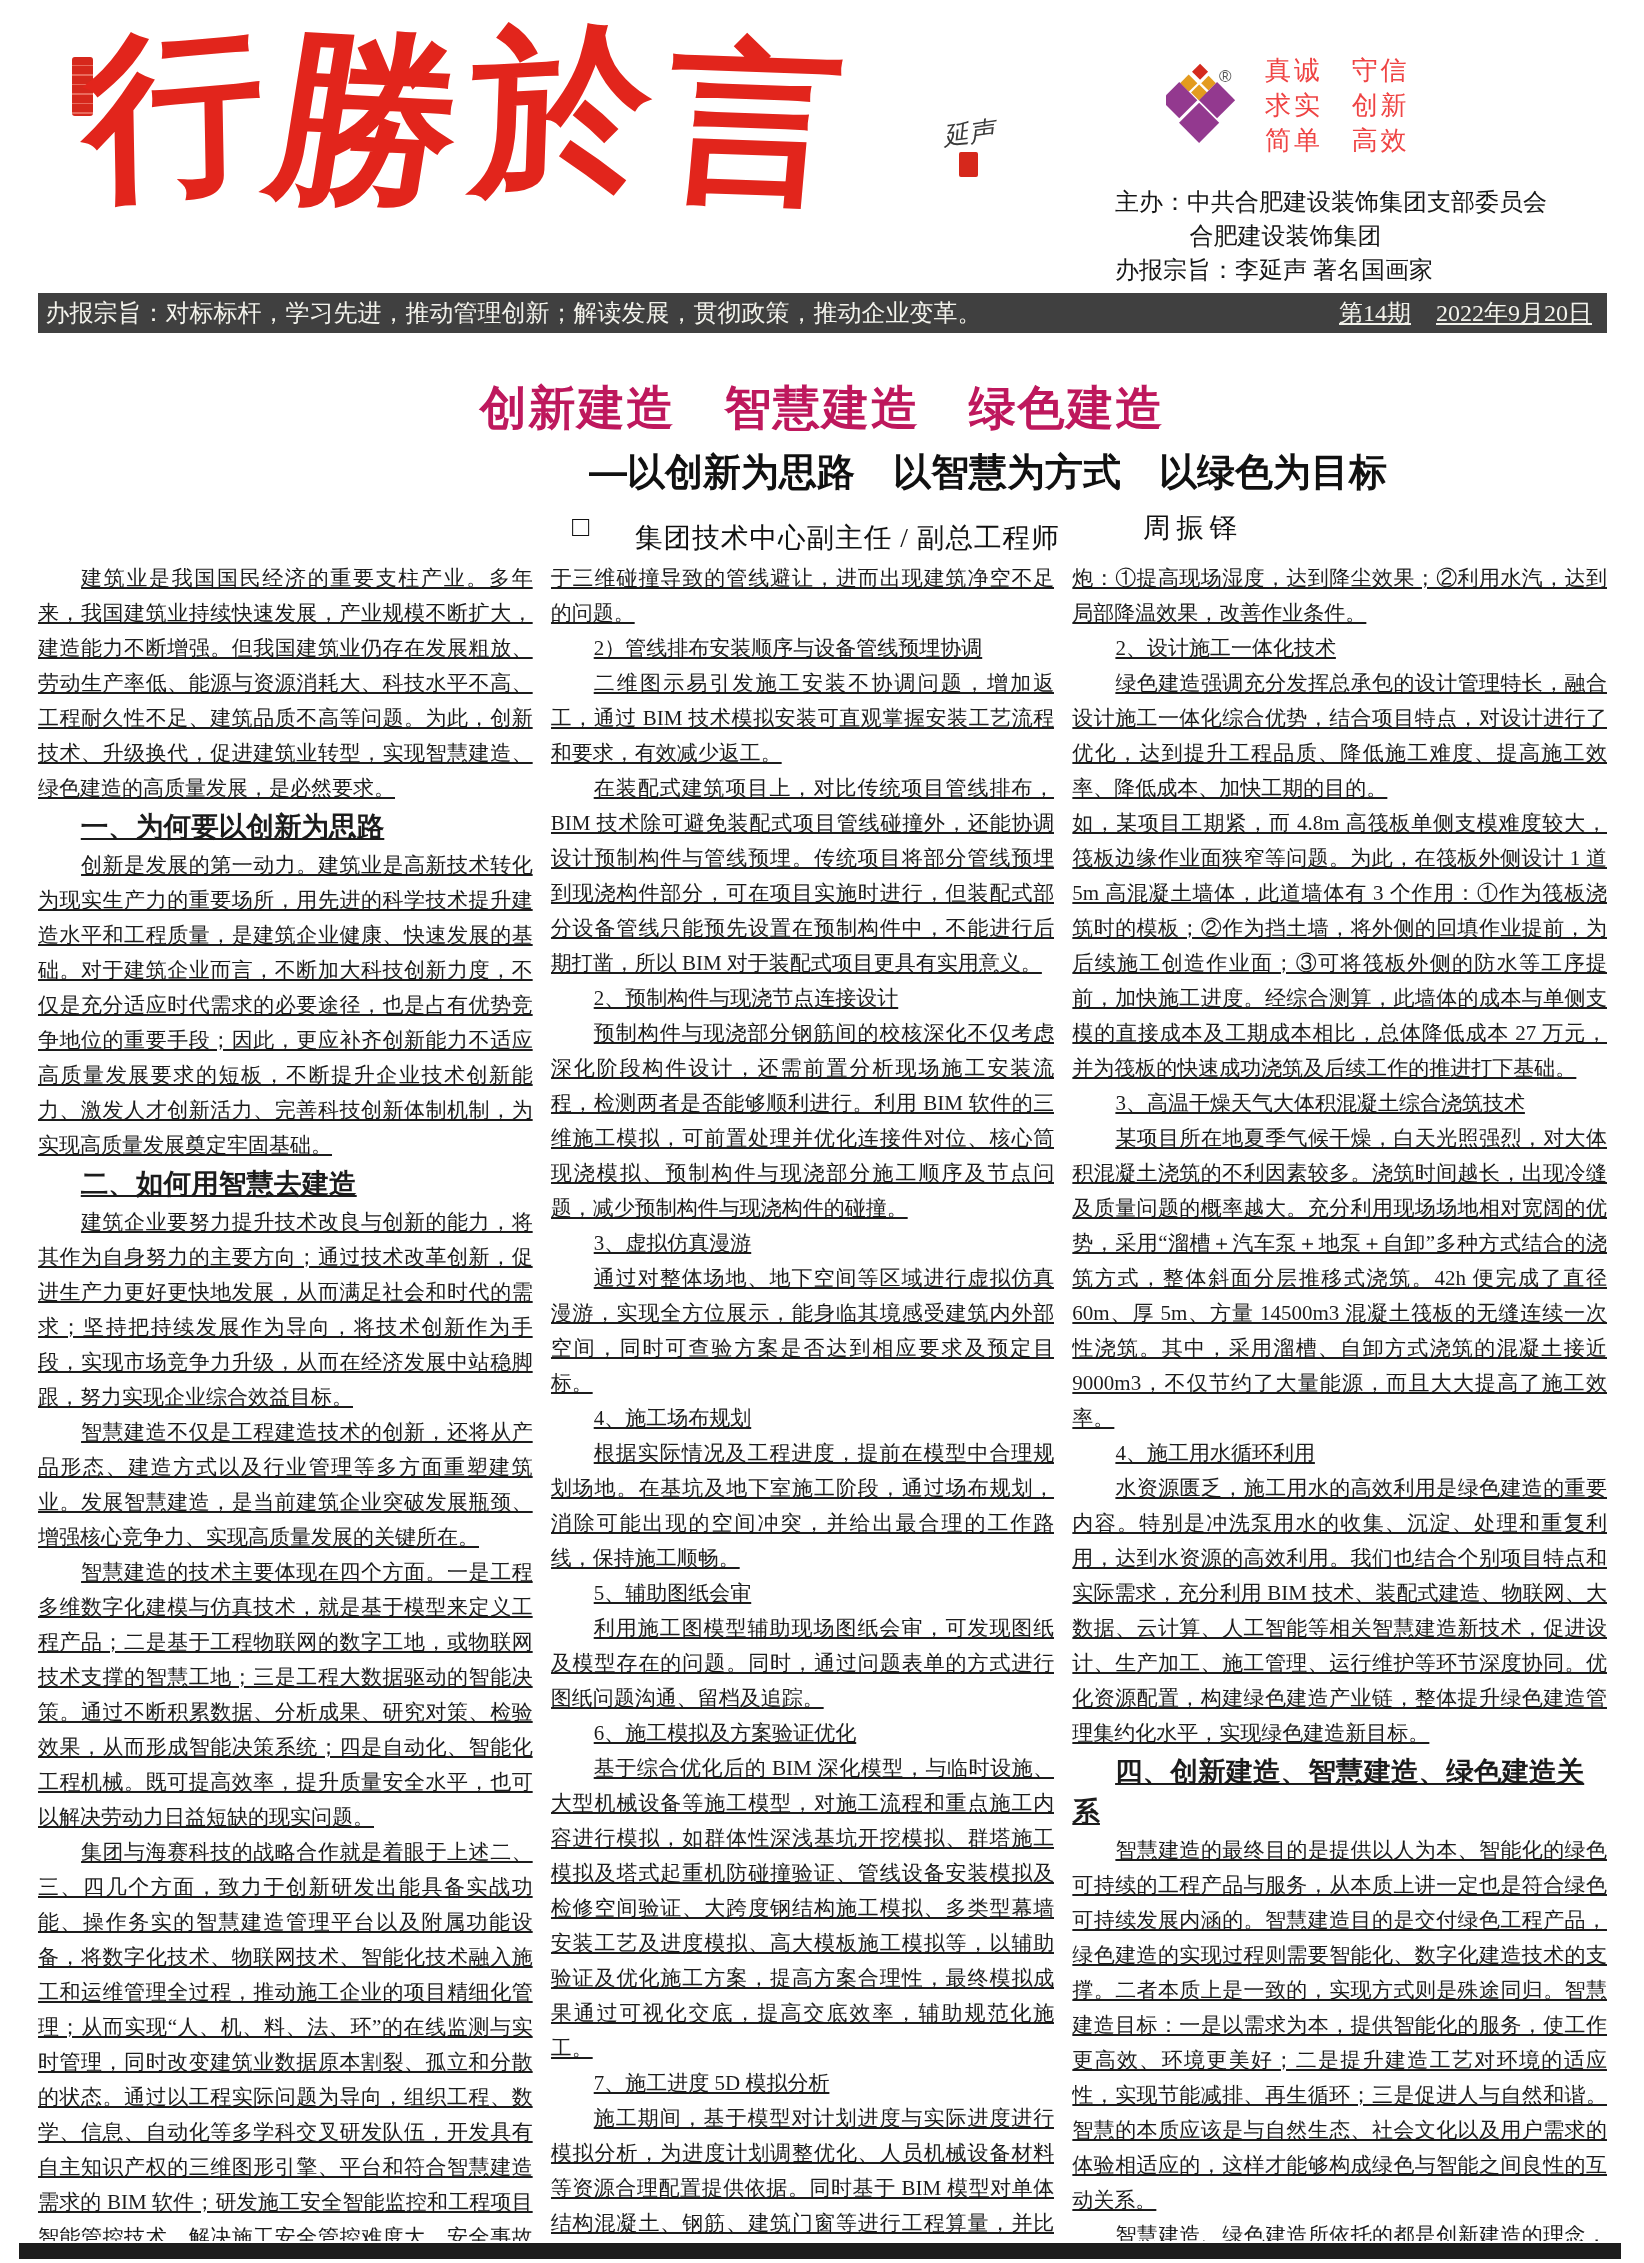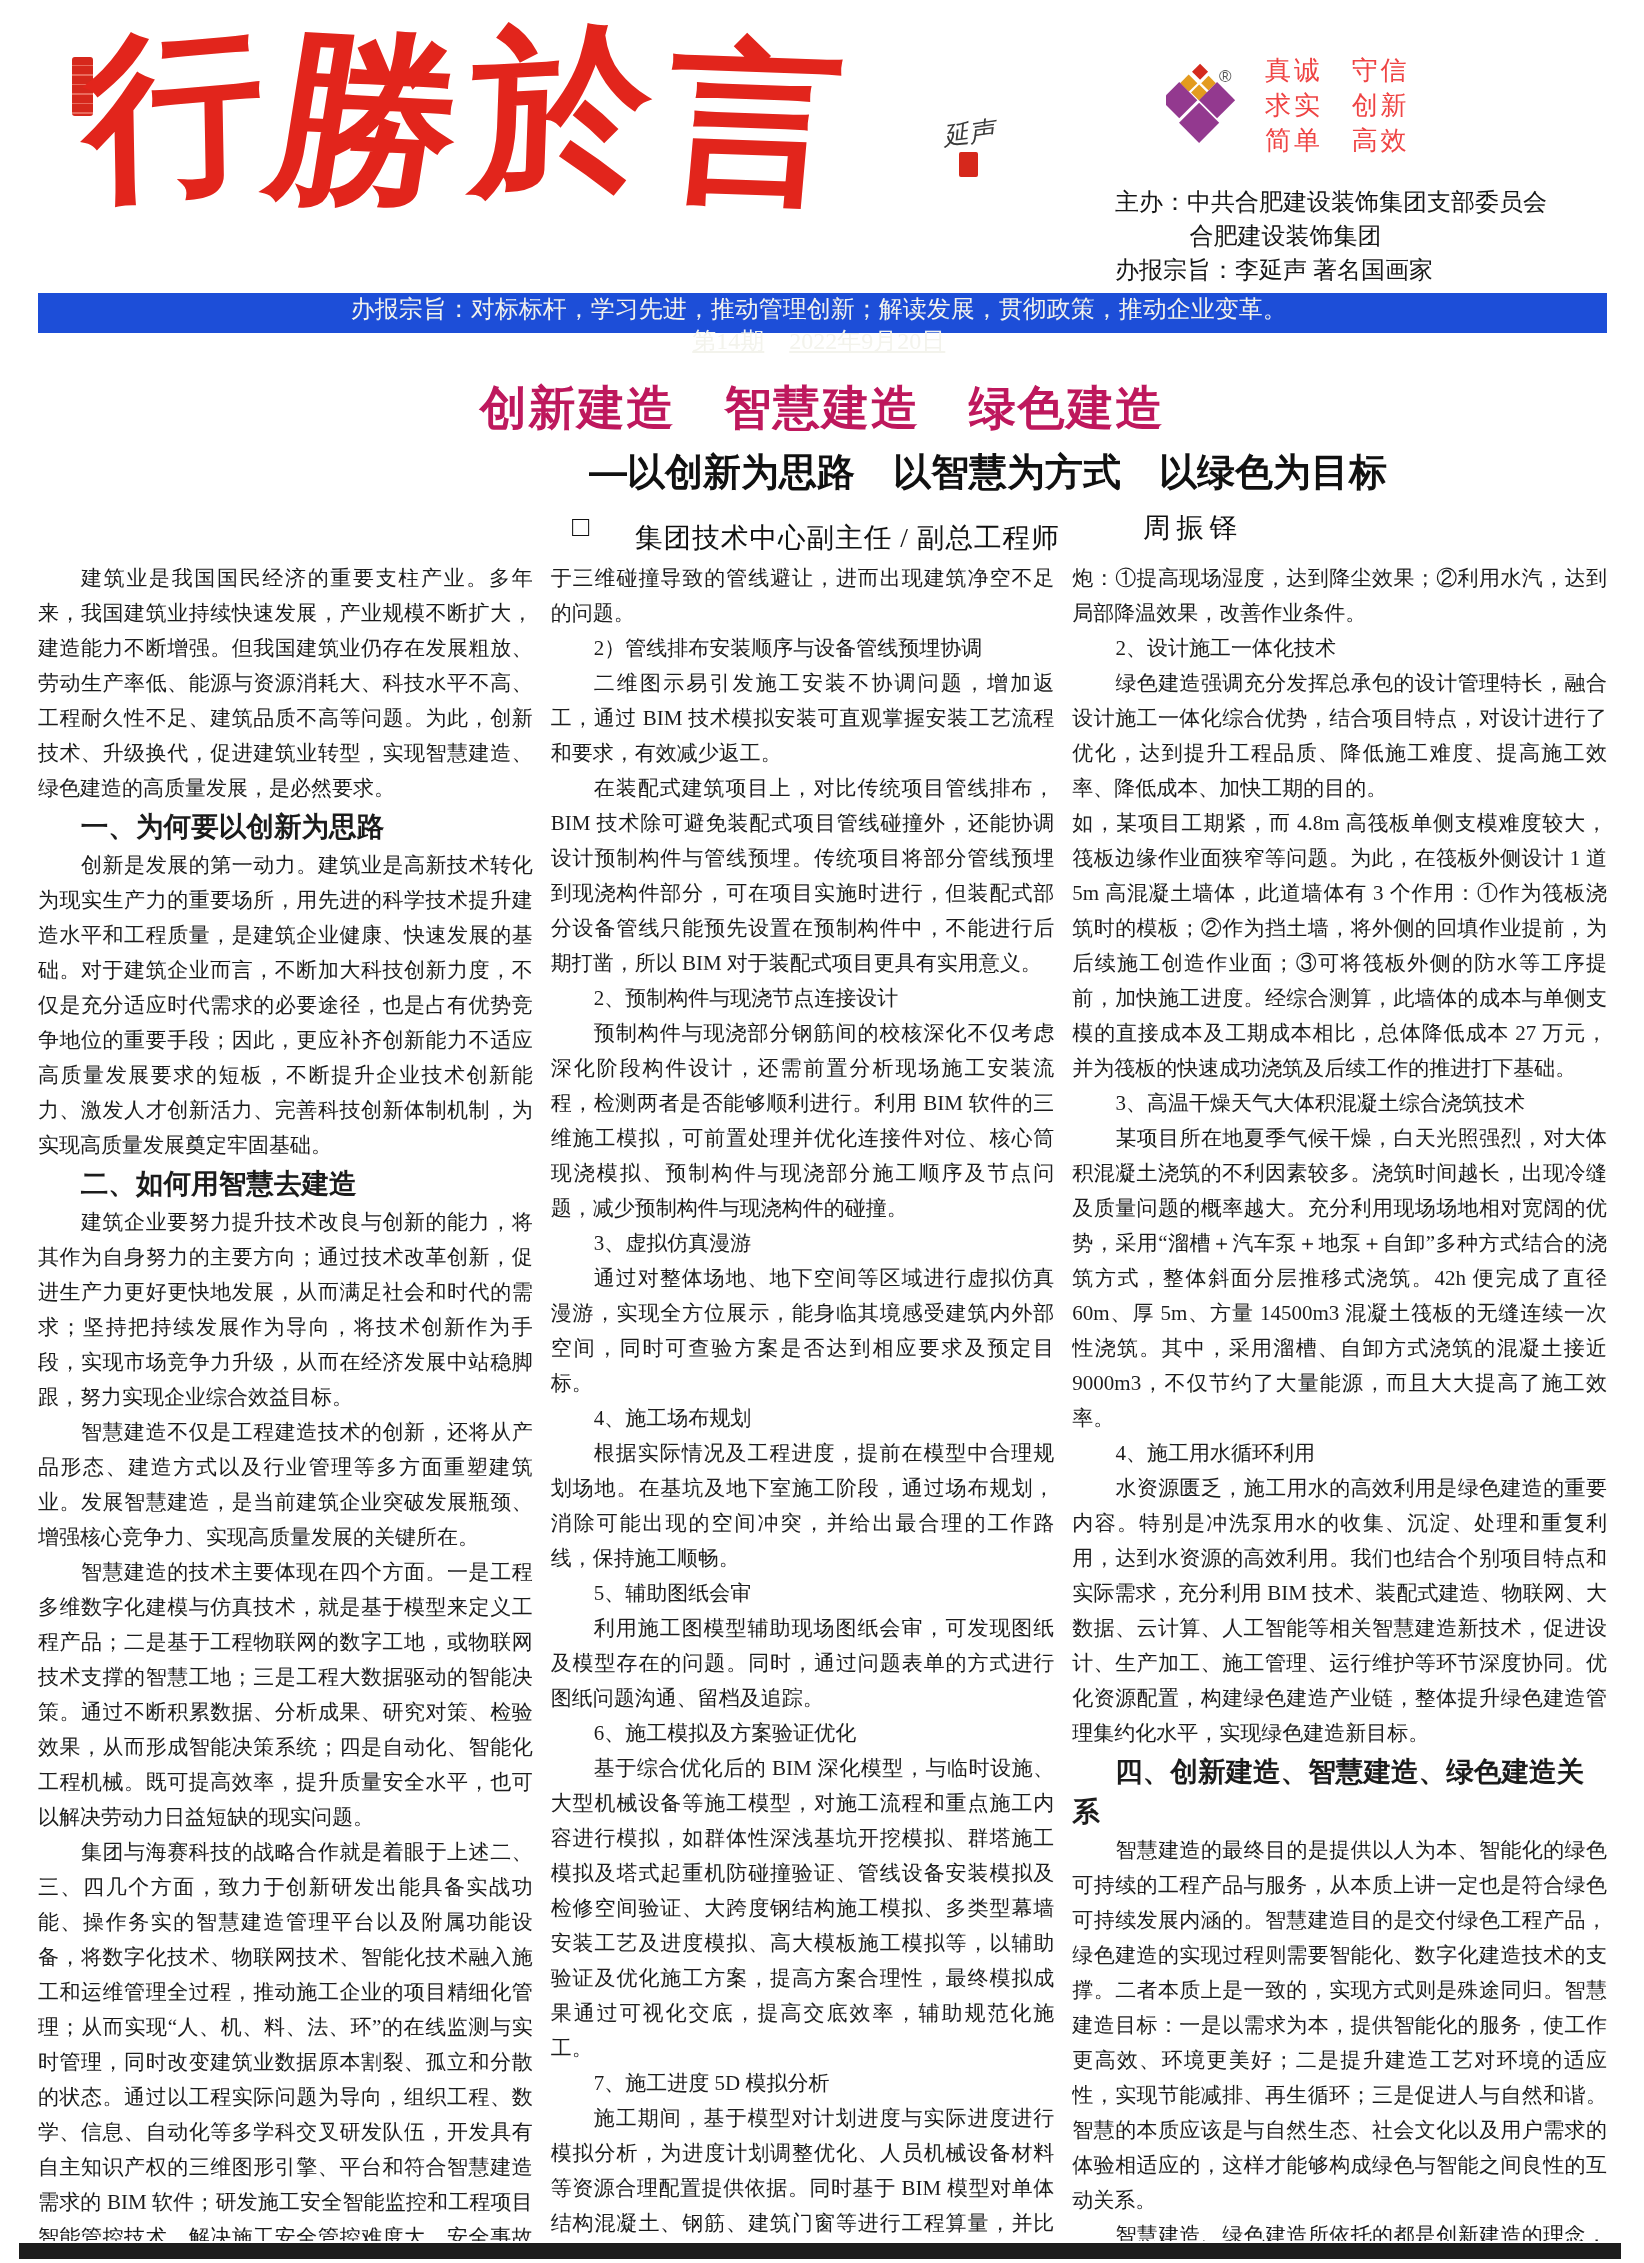--- a/index.html
+++ b/index.html
@@ -26,40 +26,40 @@
   
   .logo-box{position:absolute;left:1166px;top:61px;width:70px;height:84px;}
   .reg-mark{position:absolute;left:1219px;top:67px;font-size:17px;color:#555;
             font-family:"Liberation Sans",sans-serif;}
   .motto{position:absolute;left:1265px;top:53px;font-size:26px;line-height:35px;
          letter-spacing:2.9px;color:#ef4444;}
   .publisher{position:absolute;left:1115px;top:185px;font-size:24px;line-height:34px;color:#161616;}
   .publisher .pub2{text-indent:3.1em;}
 
   
-  .banner{position:absolute;left:38px;top:293px;width:1569px;height:40px;background:#1d4ed8;
+  .banner{position:absolute;left:38px;top:293px;width:1569px;height:40px;background:#404040;
           color:#f3f3ec;display:flex;align-items:center;justify-content:space-between;
-          box-sizing:border-box;padding:0 15px 0 7.6px;font-size:24px;flex-direction:column;}
+          box-sizing:border-box;padding:0 15px 0 7.6px;font-size:24px;}
   .banner .issue{display:flex;gap:25px;text-decoration:underline;}
 
   
   .headline{position:absolute;left:0;top:377px;width:100%;text-align:center;
             font-family:"Liberation Sans",sans-serif;font-weight:bold;font-size:47px;
             letter-spacing:1.9px;color:#be185d;}
   .subline{position:absolute;left:0;top:447px;width:100%;text-align:center;
            font-family:"Liberation Sans",sans-serif;font-weight:bold;font-size:38px;color:#111;}
   .subline .sub-inner{position:relative;left:166px;}
   .byline{position:absolute;left:0;top:509px;width:100%;height:40px;font-size:27.6px;color:#111;}
   .byline .by-marker{position:absolute;left:572px;top:1.9px;font-size:28.5px;}
   .byline .by-title{position:absolute;left:635px;top:10px;letter-spacing:1px;}
   .byline .by-author{position:absolute;left:1143px;top:0;letter-spacing:5.7px;}
 
   
   .body-wrap{position:absolute;left:38px;top:561px;width:1569px;height:1680px;
-             display:flex;gap:18px;overflow:hidden;}
+             display:flex;gap:18px;overflow:hidden;text-decoration:underline;}
   .col{height:100%;overflow:hidden;font-size:21px;line-height:35px;text-align:justify;}
   .col-1{width:495px;}
   .col-2{width:504px;}
   .col-3{width:535px;}
   .blk{margin:0;}
   .blk.p{text-indent:2.05em;}
   .blk.c{text-indent:0;}
   .blk.h{font-family:"Liberation Sans",sans-serif;font-weight:bold;font-size:27.6px;
          line-height:40px;text-indent:1.55em;text-align:left;margin:1px 0;}
 

